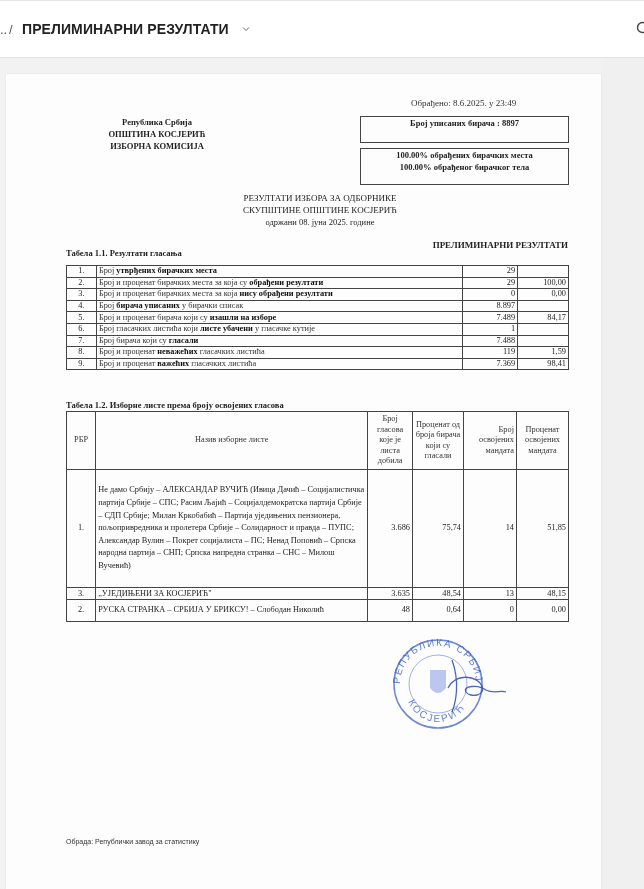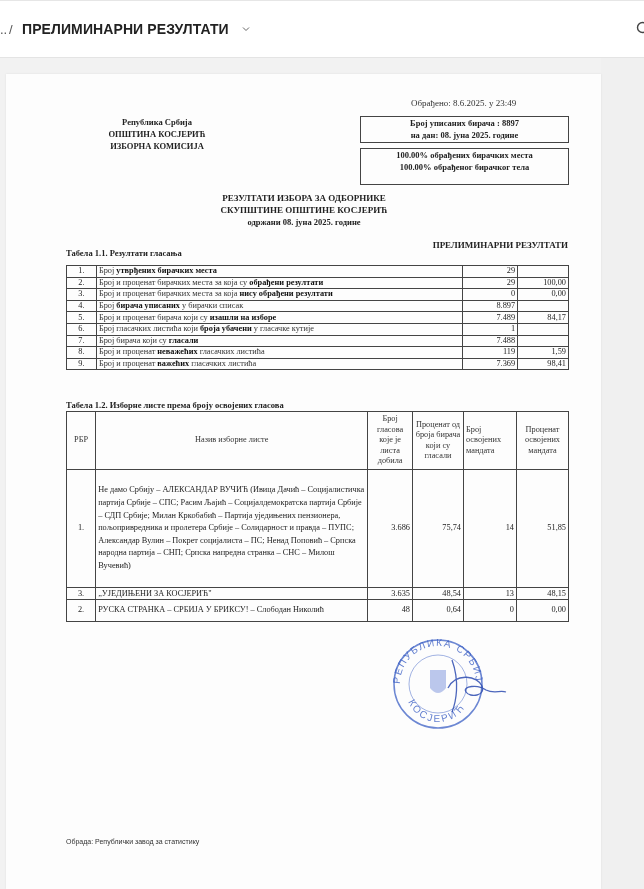--- a/index.html
+++ b/index.html
@@ -14,21 +14,21 @@
   .search-icon { position: absolute; left: 636px; top: 20px; width: 16px; height: 16px; }
 
   .page { position: absolute; left: 6px; top: 74px; width: 595px; height: 815px; background: #fdfdfd; box-shadow: 0 0 2px rgba(0,0,0,0.08); }
   .rail { position: absolute; left: 601px; top: 58px; width: 43px; height: 831px; background: #f0f0f0; }
 
   .processed { position: absolute; left: 411px; top: 98px; font-size: 9px; color: #333; }
   .rep { position: absolute; left: 92px; top: 116px; width: 130px; text-align: center; font-size: 8.5px; font-weight: bold; line-height: 12px; }
   .box1 { position: absolute; left: 360px; top: 116px; width: 209px; height: 27px; border: 1.3px solid #444; text-align: center; font-size: 8.5px; font-weight: bold; line-height: 11.5px; padding-top: 1px; }
   .box2 { position: absolute; left: 360px; top: 148px; width: 209px; height: 37px; border: 1.3px solid #444; text-align: center; font-size: 8.5px; font-weight: bold; line-height: 11.5px; padding-top: 1px; }
 
-  .title { position: absolute; left: 184px; top: 192px; width: 240px; text-align: center; font-size: 9px; font-weight: bold; line-height: 12px; }
+  .title { position: absolute; left: 200px; top: 192px; width: 240px; text-align: center; font-size: 9px; font-weight: normal; line-height: 12px; }
   .prelim { position: absolute; left: 400px; top: 240px; width: 168px; text-align: right; font-size: 9px; font-weight: bold; }
   .t11cap { position: absolute; left: 66px; top: 248px; font-size: 8.5px; font-weight: bold; }
 
   table { border-collapse: collapse; position: absolute; }
   .t11 { left: 66px; top: 265px; width: 503px; font-size: 8.3px; }
   .t11 td { border: 1px solid #444; height: 11.6px; padding: 0 2px; line-height: 10px; white-space: nowrap; }
   .t11 td.n { width: 30px; text-align: center; }
   .t11 td.d { width: 367px; color: #333; }
   .t11 td.v1 { width: 55px; text-align: right; }
   .t11 td.v2 { width: 51px; text-align: right; }
@@ -76,21 +76,20 @@
 <div class="processed">Обрађено: 8.6.2025. у 23:49</div>
 
 <div class="rep">
   <div>Република Србија</div>
   <div>ОПШТИНА КОСЈЕРИЋ</div>
   <div>ИЗБОРНА КОМИСИЈА</div>
 </div>
 
 <div class="box1">
   <div>Број уписаних бирача : 8897</div>
-  <div>на дан: 08. јуна 2025. године</div>
 </div>
 
 <div class="box2">
   <div>100.00% обрађених бирачких места</div>
   <div>100.00% обрађеног бирачког тела</div>
 </div>
 
 <div class="title">
   <div>РЕЗУЛТАТИ ИЗБОРА ЗА ОДБОРНИКЕ</div>
   <div>СКУПШТИНЕ ОПШТИНЕ КОСЈЕРИЋ</div>
@@ -127,21 +126,21 @@
         <td class="v2"></td>
       </tr>
       <tr>
         <td class="n">5.</td>
         <td class="d"><span>Број и проценат бирача који су </span><b>изашли на изборе</b><span></span></td>
         <td class="v1">7.489</td>
         <td class="v2">84,17</td>
       </tr>
       <tr>
         <td class="n">6.</td>
-        <td class="d"><span>Број гласачких листића који </span><b>броја убачени</b><span> у гласачке кутије</span></td>
+        <td class="d"><span>Број гласачких листића који </span><b>листе убачени</b><span> у гласачке кутије</span></td>
         <td class="v1">1</td>
         <td class="v2"></td>
       </tr>
       <tr>
         <td class="n">7.</td>
         <td class="d"><span>Број бирача који су </span><b>гласали</b><span></span></td>
         <td class="v1">7.488</td>
         <td class="v2"></td>
       </tr>
       <tr>
@@ -160,21 +159,21 @@
 </table>
 
 <div class="t12cap">Табела 1.2. Изборне листе према броју освојених гласова</div>
 <table class="t12">
   <thead>
     <tr>
       <th class="c-rbr">РБР</th>
       <th class="c-name c-name-h">Назив изборне листе</th>
       <th class="c-votes" style="text-align:center">Број гласова које је листа добила</th>
       <th class="c-pct" style="text-align:center">Проценат од броја бирача који су гласали</th>
-      <th class="c-man" style="text-align:left">Број освојених мандата</th>
+      <th class="c-man" style="text-align:right">Број освојених мандата</th>
       <th class="c-manp" style="text-align:center">Проценат освојених мандата</th>
     </tr>
   </thead>
   <tbody>
     <tr class="big">
       <td class="c-rbr">1.</td>
       <td class="c-name">Не дамо Србију – АЛЕКСАНДАР ВУЧИЋ (Ивица Дачић – Социјалистичка партија Србије – СПС; Расим Љајић – Социјалдемократска партија Србије – СДП Србије; Милан Кркобабић – Партија уједињених пензионера, пољопривредника и пролетера Србије – Солидарност и правда – ПУПС; Александар Вулин – Покрет социјалиста – ПС; Ненад Поповић – Српска народна партија – СНП; Српска напредна странка – СНС – Милош Вучевић)</td>
       <td class="c-votes">3.686</td>
       <td class="c-pct">75,74</td>
       <td class="c-man">14</td>

